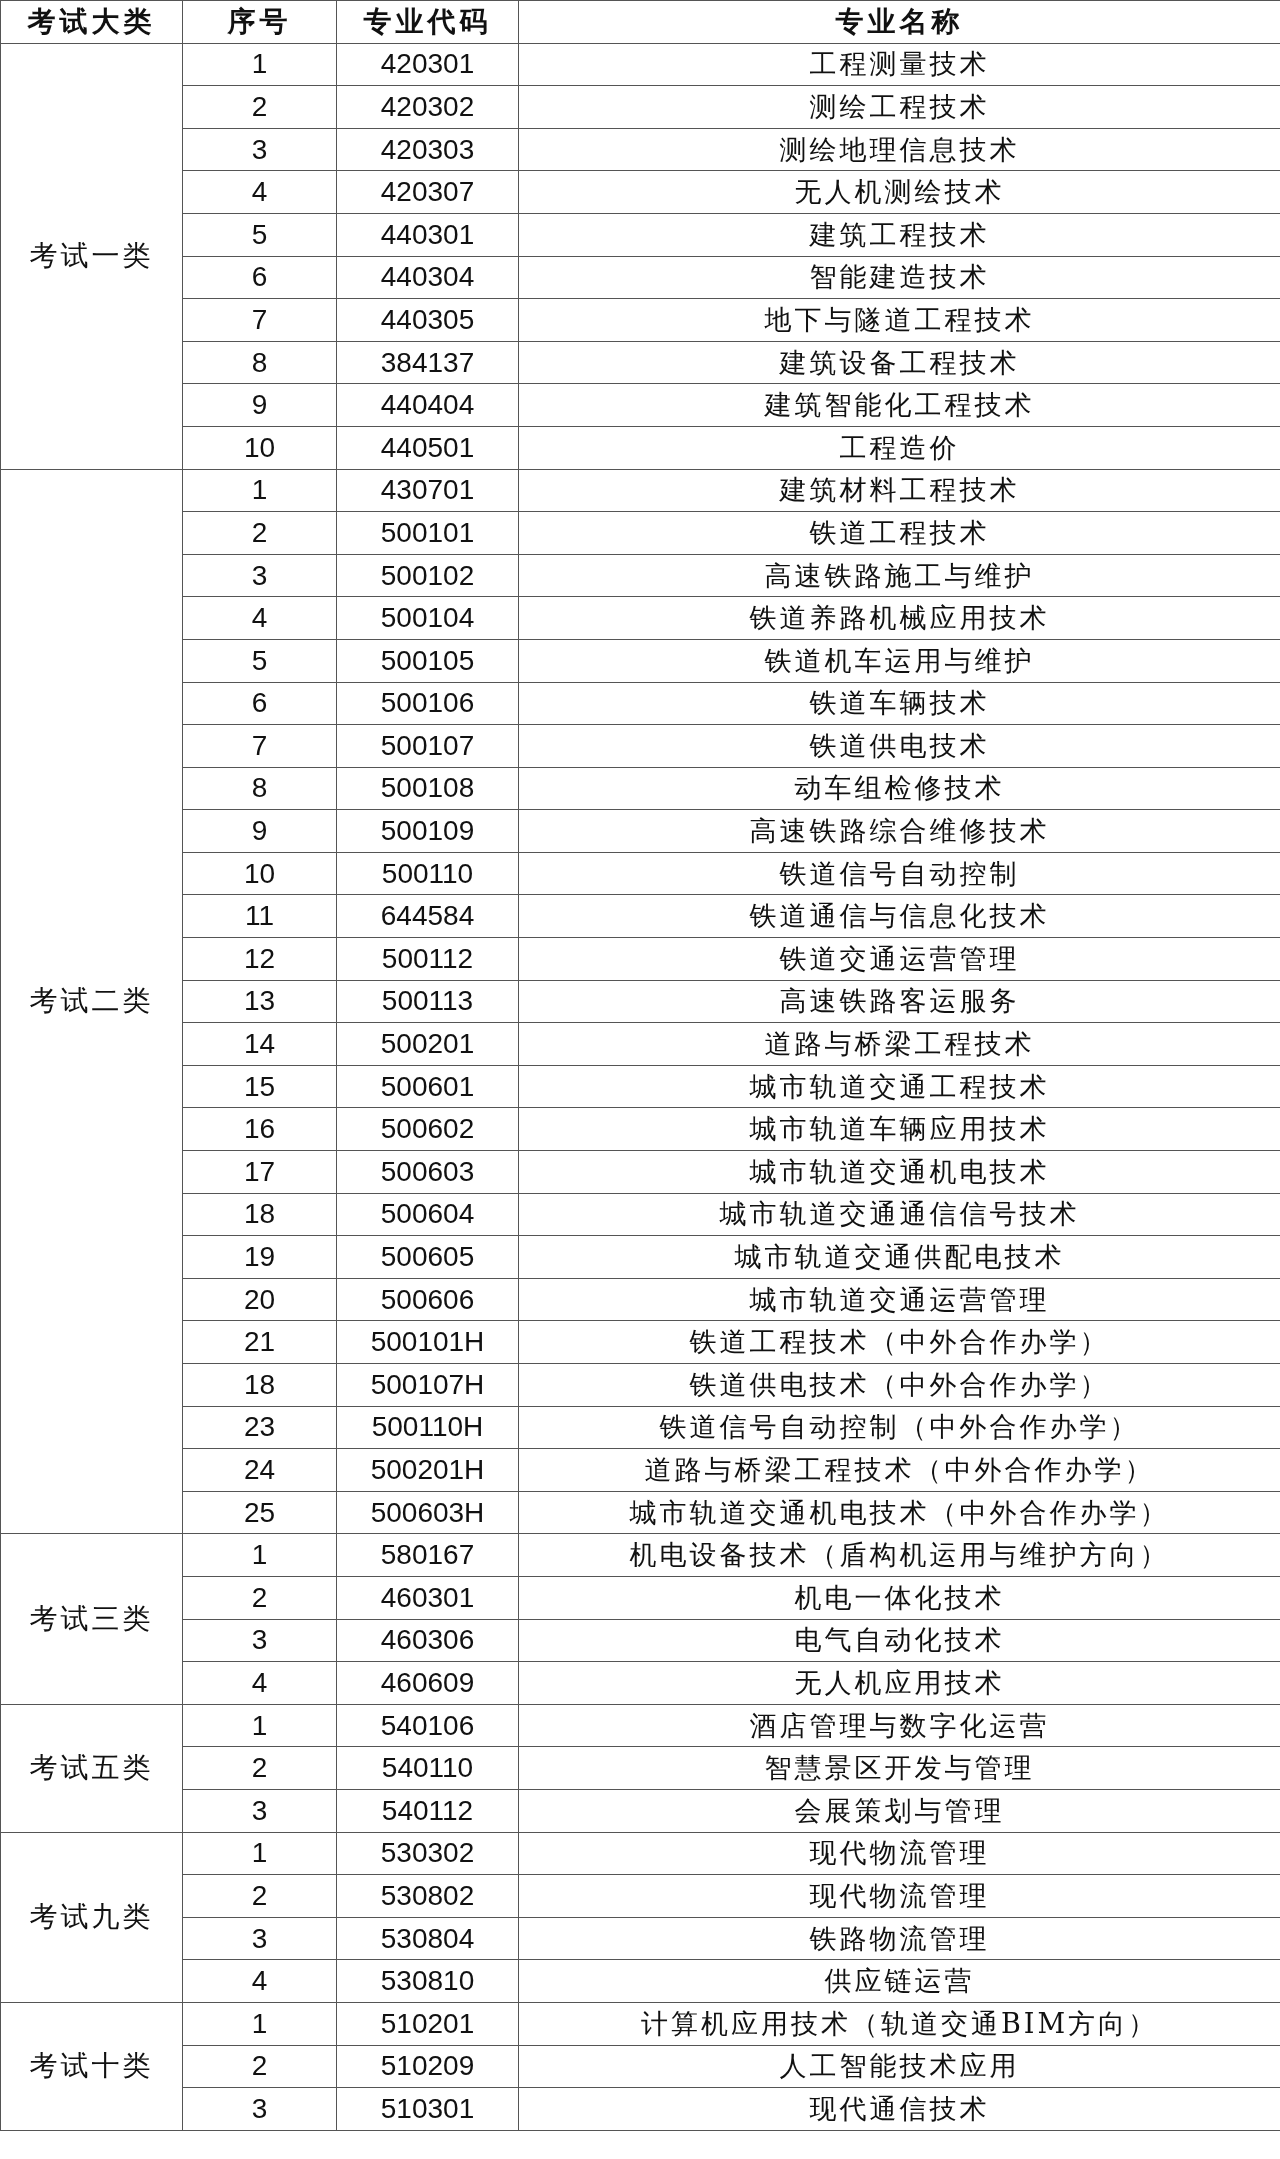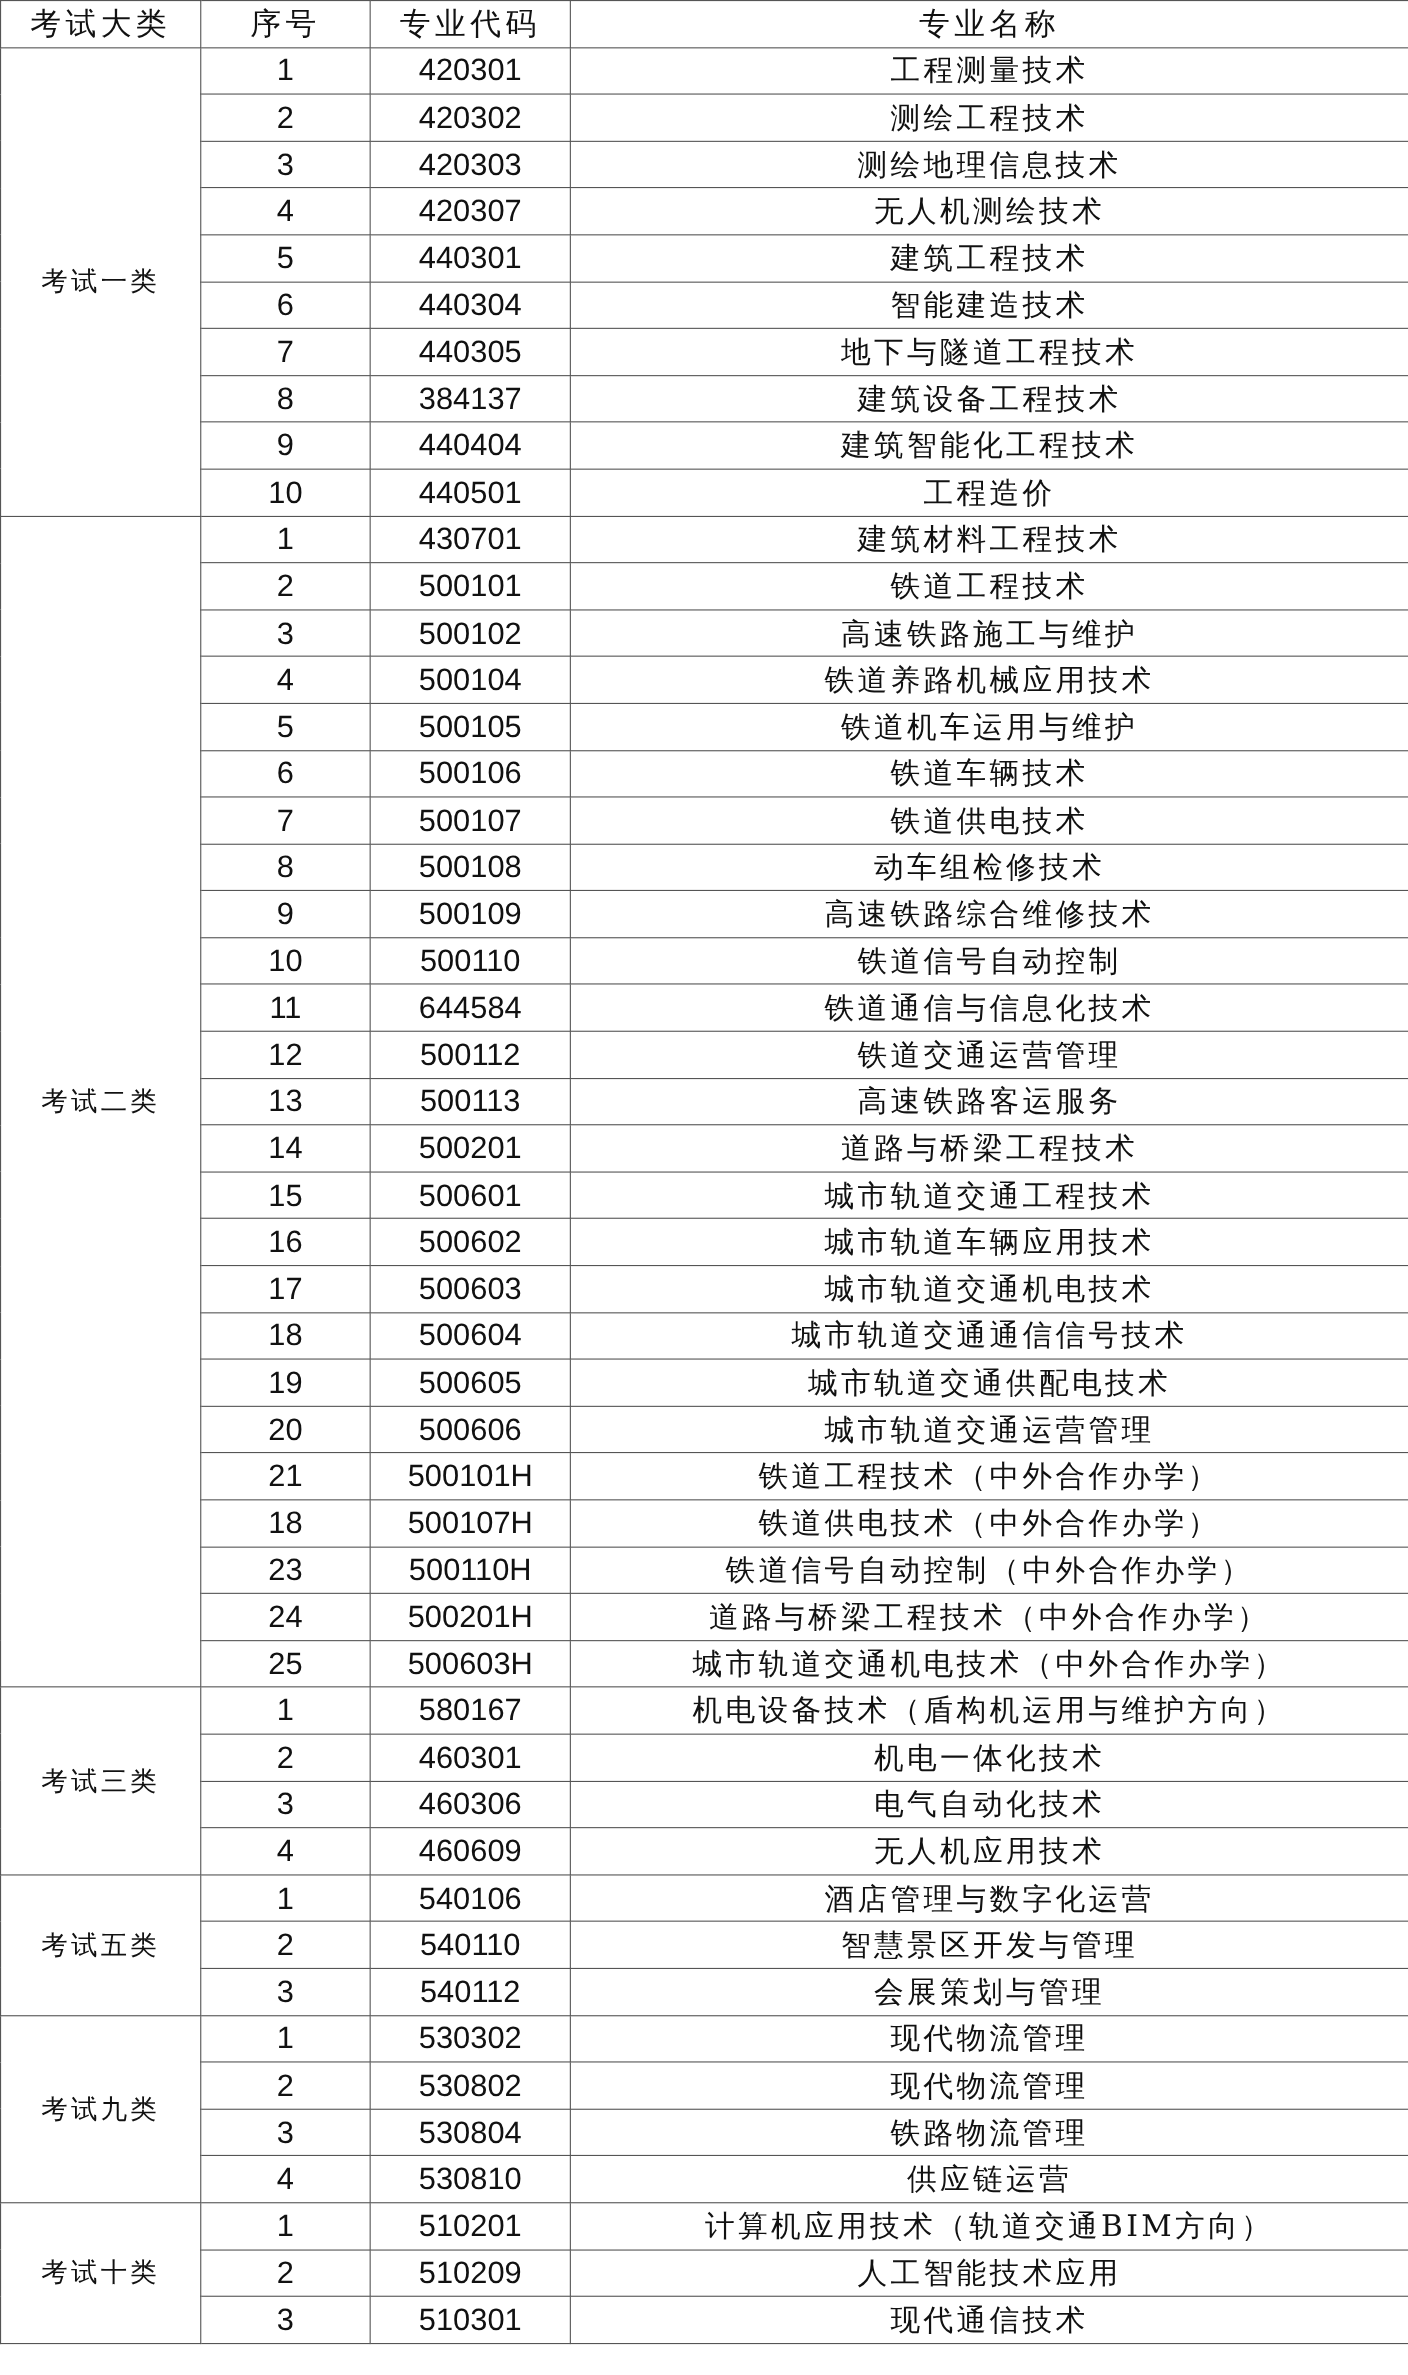--- a/index.html
+++ b/index.html
@@ -19,25 +19,25 @@
       border: 1.5px solid #555555;
       text-align: center;
       vertical-align: middle;
       height: 41.6px;
       padding: 0;
       white-space: nowrap;
       overflow: hidden;
     }
     th {
       font-size: 28px;
-      font-weight: normal;
+      font-weight: bold;
       letter-spacing: 4px;
     }
     td.cat {
-      font-size: 24px;
+      font-size: 28px;
       letter-spacing: 3px;
     }
     td.num, td.code {
       font-family: "Liberation Sans", "DejaVu Sans", sans-serif;
       font-size: 28px;
     }
     td.name {
       font-size: 27px;
       letter-spacing: 3px;
     }

